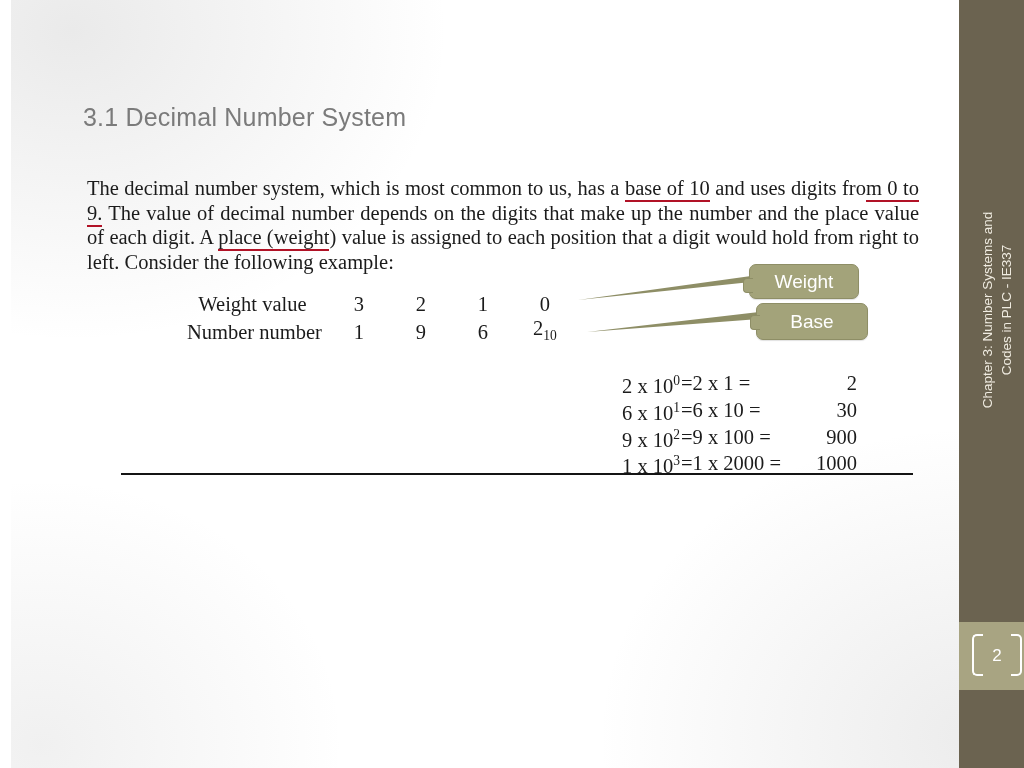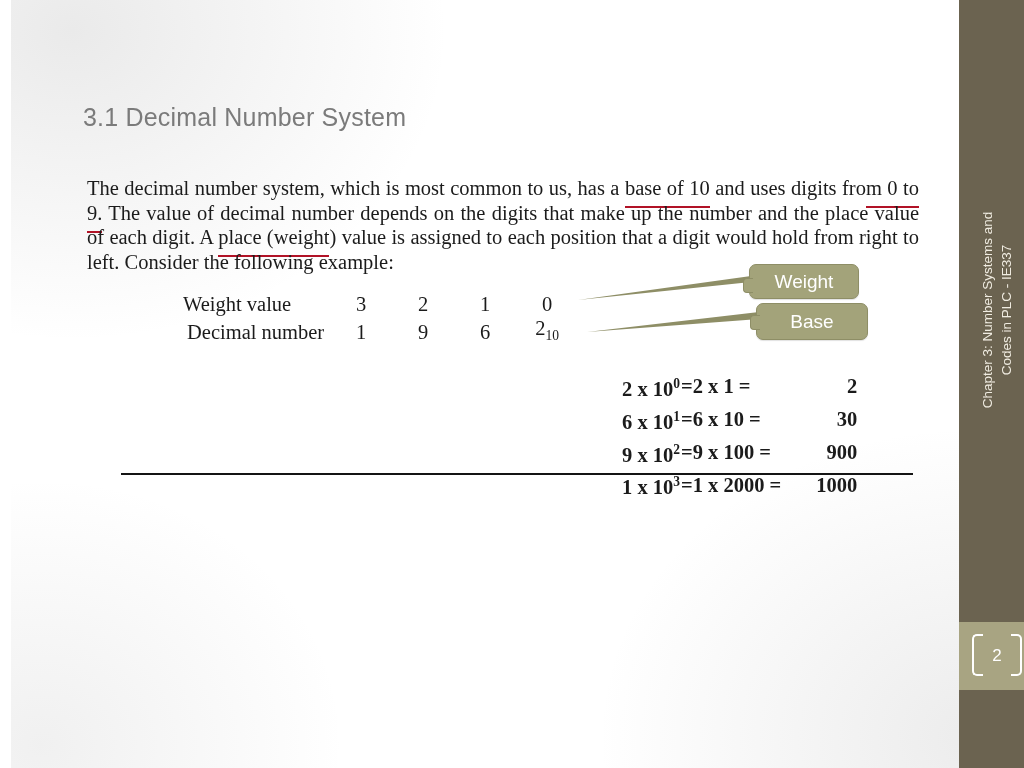--- a/index.html
+++ b/index.html
@@ -46,37 +46,38 @@
     width: 832px;
     font-family: "Liberation Serif", serif;
     font-size: 20.5px;
     line-height: 24.6px;
     color: #1b1b1b;
     text-align: justify;
     text-justify: inter-word;
   }
   .ul-red {
     border-bottom: 2px solid #b11226;
-    padding-bottom: 7px;
+    padding-bottom: 1px;
   }
 
   
   #numtable {
     position: absolute;
     left: 172px;
     top: 292px;
     font-family: "Liberation Serif", serif;
     font-size: 20.5px;
     color: #1b1b1b;
     border-collapse: collapse;
   }
   #numtable td {
     padding: 0;
     line-height: 24px;
     white-space: nowrap;
+    text-align: center;
   }
   #numtable td.lbl { padding-right: 6px; }
   #numtable td.d {
     width: 62px;
     text-align: center;
   }
   #numtable tr.row-dec td.lbl { padding-left: 4px; }
   sub.sm { font-size: 0.66em; }
   sup.sm { font-size: 0.66em; }
 
@@ -124,23 +125,22 @@
     position: absolute;
     left: 611px;
     top: 370px;
     font-family: "Liberation Serif", serif;
     font-size: 20.5px;
     color: #1b1b1b;
     border-collapse: collapse;
   }
   #calc td {
     padding: 0;
-    line-height: 28px;
-    white-space: nowrap;
-    font-weight: bold;
+    line-height: 21px;
+    white-space: nowrap;
   }
   #calc td.expr  { text-align: left; }
   #calc td.eqn   { text-align: left; padding-left: 1px; }
   #calc td.res   { text-align: right; width: 76px; }
 
   #rule {
     position: absolute;
     left: 110px;
     top: 473px;
     width: 792px;
@@ -225,21 +225,21 @@
   <table id="numtable">
     <tbody>
         <tr class="row-wt">
       <td class="lbl">Weight value</td>
       <td class="d">3</td>
       <td class="d">2</td>
       <td class="d">1</td>
       <td class="d">0</td>
     </tr>
     <tr class="row-dec">
-      <td class="lbl">Decimal number</td>
+      <td class="lbl">Number number</td>
       <td class="d">1</td>
       <td class="d">9</td>
       <td class="d">6</td>
       <td class="d"><span>2</span><sub class="sm">10</sub></td>
     </tr>
   </tbody>
     </table>
 
   <svg id="leaders" viewBox="0 0 1024 768">
     <polygon points="567,300 740,276 740,282" fill="#8e8e66"></polygon>

